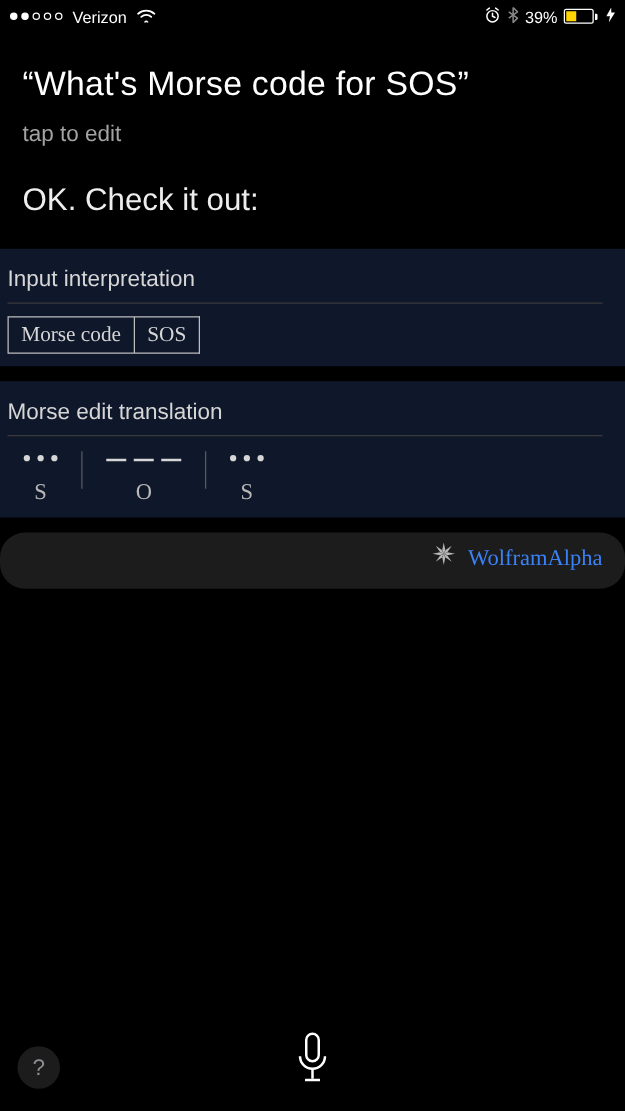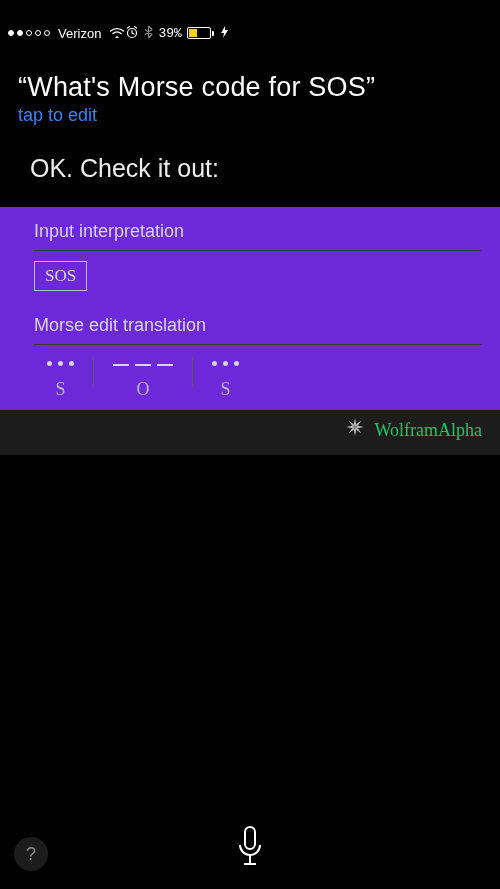--- a/index.html
+++ b/index.html
@@ -7,70 +7,70 @@
       width: 500px;
       height: 889px;
       background: #000;
       font-family: -apple-system, "Helvetica Neue", Helvetica, Arial, sans-serif;
       color: #fff;
       overflow: hidden;
       position: relative;
     }
     .status-bar {
       display: flex;
+      justify-content: space-between;
       align-items: center;
       padding: 4px 8px 0 8px;
       height: 22px;
       font-size: 14px;
-      margin-top: 20px;
     }
     .status-left { display: flex; align-items: center; gap: 4px; }
     .signal-dots { display: flex; gap: 3px; align-items: center; }
     .dot { width: 6px; height: 6px; border-radius: 50%; border: 1px solid #fff; }
     .dot.filled { background: #fff; }
     .carrier { font-size: 13px; margin-left: 4px; }
     .wifi-icon { margin-left: 4px; }
     .status-right { display: flex; align-items: center; gap: 5px; }
-    .battery-text { font-size: 13px; font-family: Liberation Mono, monospace; }
+    .battery-text { font-size: 13px; }
     .battery { display: inline-flex; align-items: center; }
     .battery-body {
       width: 24px; height: 12px; border: 1px solid #fff; border-radius: 2px;
       position: relative;
     }
     .battery-fill { position: absolute; left: 1px; top: 1px; bottom: 1px; width: 38%; background: #ffd400; }
     .battery-cap { width: 2px; height: 5px; background: #fff; margin-left: 1px; border-radius: 0 1px 1px 0; }
     .charge-bolt { font-size: 11px; margin-left: 2px; }
 
     .query-area { text-align: left; padding: 30px 18px 10px 18px; }
     .query-text { font-size: 27px; font-weight: 300; color: #fff; letter-spacing: 0.2px; }
-    .tap-to-edit { color: #3b82f6; font-size: 18px; margin-top: 2px; }
+    .tap-to-edit { color: #a3a3a3; font-size: 18px; margin-top: 14px; }
 
-    .response-text { font-size: 25px; font-weight: 400; color: #ededed; padding: 18px 18px 24px 30px; }
+    .response-text { font-size: 25px; font-weight: 400; color: #ededed; padding: 18px 18px 24px 18px; }
 
-    .panel { background: #6d28d9; padding: 14px 18px 10px 34px; margin-bottom: 0; }
+    .panel { background: #0f172a; padding: 14px 18px 10px 6px; margin-bottom: 12px; }
     .panel-title { font-size: 18px; color: #d6d6d6; font-weight: 300; margin-bottom: 8px; }
     .divider { height: 1px; background: #3a3a3b; margin-bottom: 10px; }
 
     .input-row { display: flex; margin-top: 2px; }
     .box {
       border: 1px solid #bdbdbd; padding: 4px 10px;
       font-family: Georgia, "Times New Roman", serif;
       font-size: 17px; color: #d6d6d6;
     }
     .box + .box { border-left: none; font-family: Liberation Serif, serif; }
 
     .morse-row { display: flex; align-items: flex-start; gap: 0; margin-top: 4px; }
     .group { display: flex; flex-direction: column; align-items: center; padding: 0 10px; }
     .code { font-size: 20px; letter-spacing: 4px; color: #d6d6d6; line-height: 1; height: 18px; font-family: Georgia, serif; }
     .code .dash { display:inline-block; width:16px; height:2px; background:#d6d6d6; margin: 0 3px 6px 3px; }
     .code .ddot { display:inline-block; width:5px; height:5px; border-radius:50%; background:#d6d6d6; margin: 0 3px 6px 3px; }
     .letter { font-family: Georgia, serif; font-size: 18px; color: #b8b8b8; margin-top: 6px; }
     .sep { width: 1px; height: 30px; background: #5a5a5a; margin: 2px 6px 0 6px; }
 
-    .attribution { text-align: right; padding: 8px 18px 14px 0; color: #22c55e; font-family: Georgia, serif; font-size: 18px; background:#1c1c1d; }
+    .attribution { text-align: right; padding: 8px 18px 14px 0; color: #3b82f6; font-family: Georgia, serif; font-size: 18px; background:#1c1c1d;border-radius:20px; }
     .wa-star { margin-right: 6px; }
 
     .bottom-bar {
       position: absolute; bottom: 0; left: 0; right: 0; height: 80px;
       display: flex; align-items: center; justify-content: center;
     }
     .help-btn {
       position: absolute; left: 14px; bottom: 18px;
       width: 34px; height: 34px; border-radius: 50%;
       background: #1c1c1d; color: #8e8e93;
@@ -130,20 +130,21 @@
   <div class="query-text">“What's Morse code for SOS”</div>
   <div class="tap-to-edit">tap to edit</div>
 </div>
 
 <div class="response-text">OK. Check it out:</div>
 
 <div class="panel">
   <div class="panel-title">Input interpretation</div>
   <div class="divider"></div>
   <div class="input-row">
+    <div class="box">Morse code</div>
     <div class="box">SOS</div>
   </div>
 </div>
 
 <div class="panel">
   <div class="panel-title">Morse edit translation</div>
   <div class="divider"></div>
   <div class="morse-row">
     <div class="group">
       <div class="code"><span class="ddot"></span><span class="ddot"></span><span class="ddot"></span></div>

